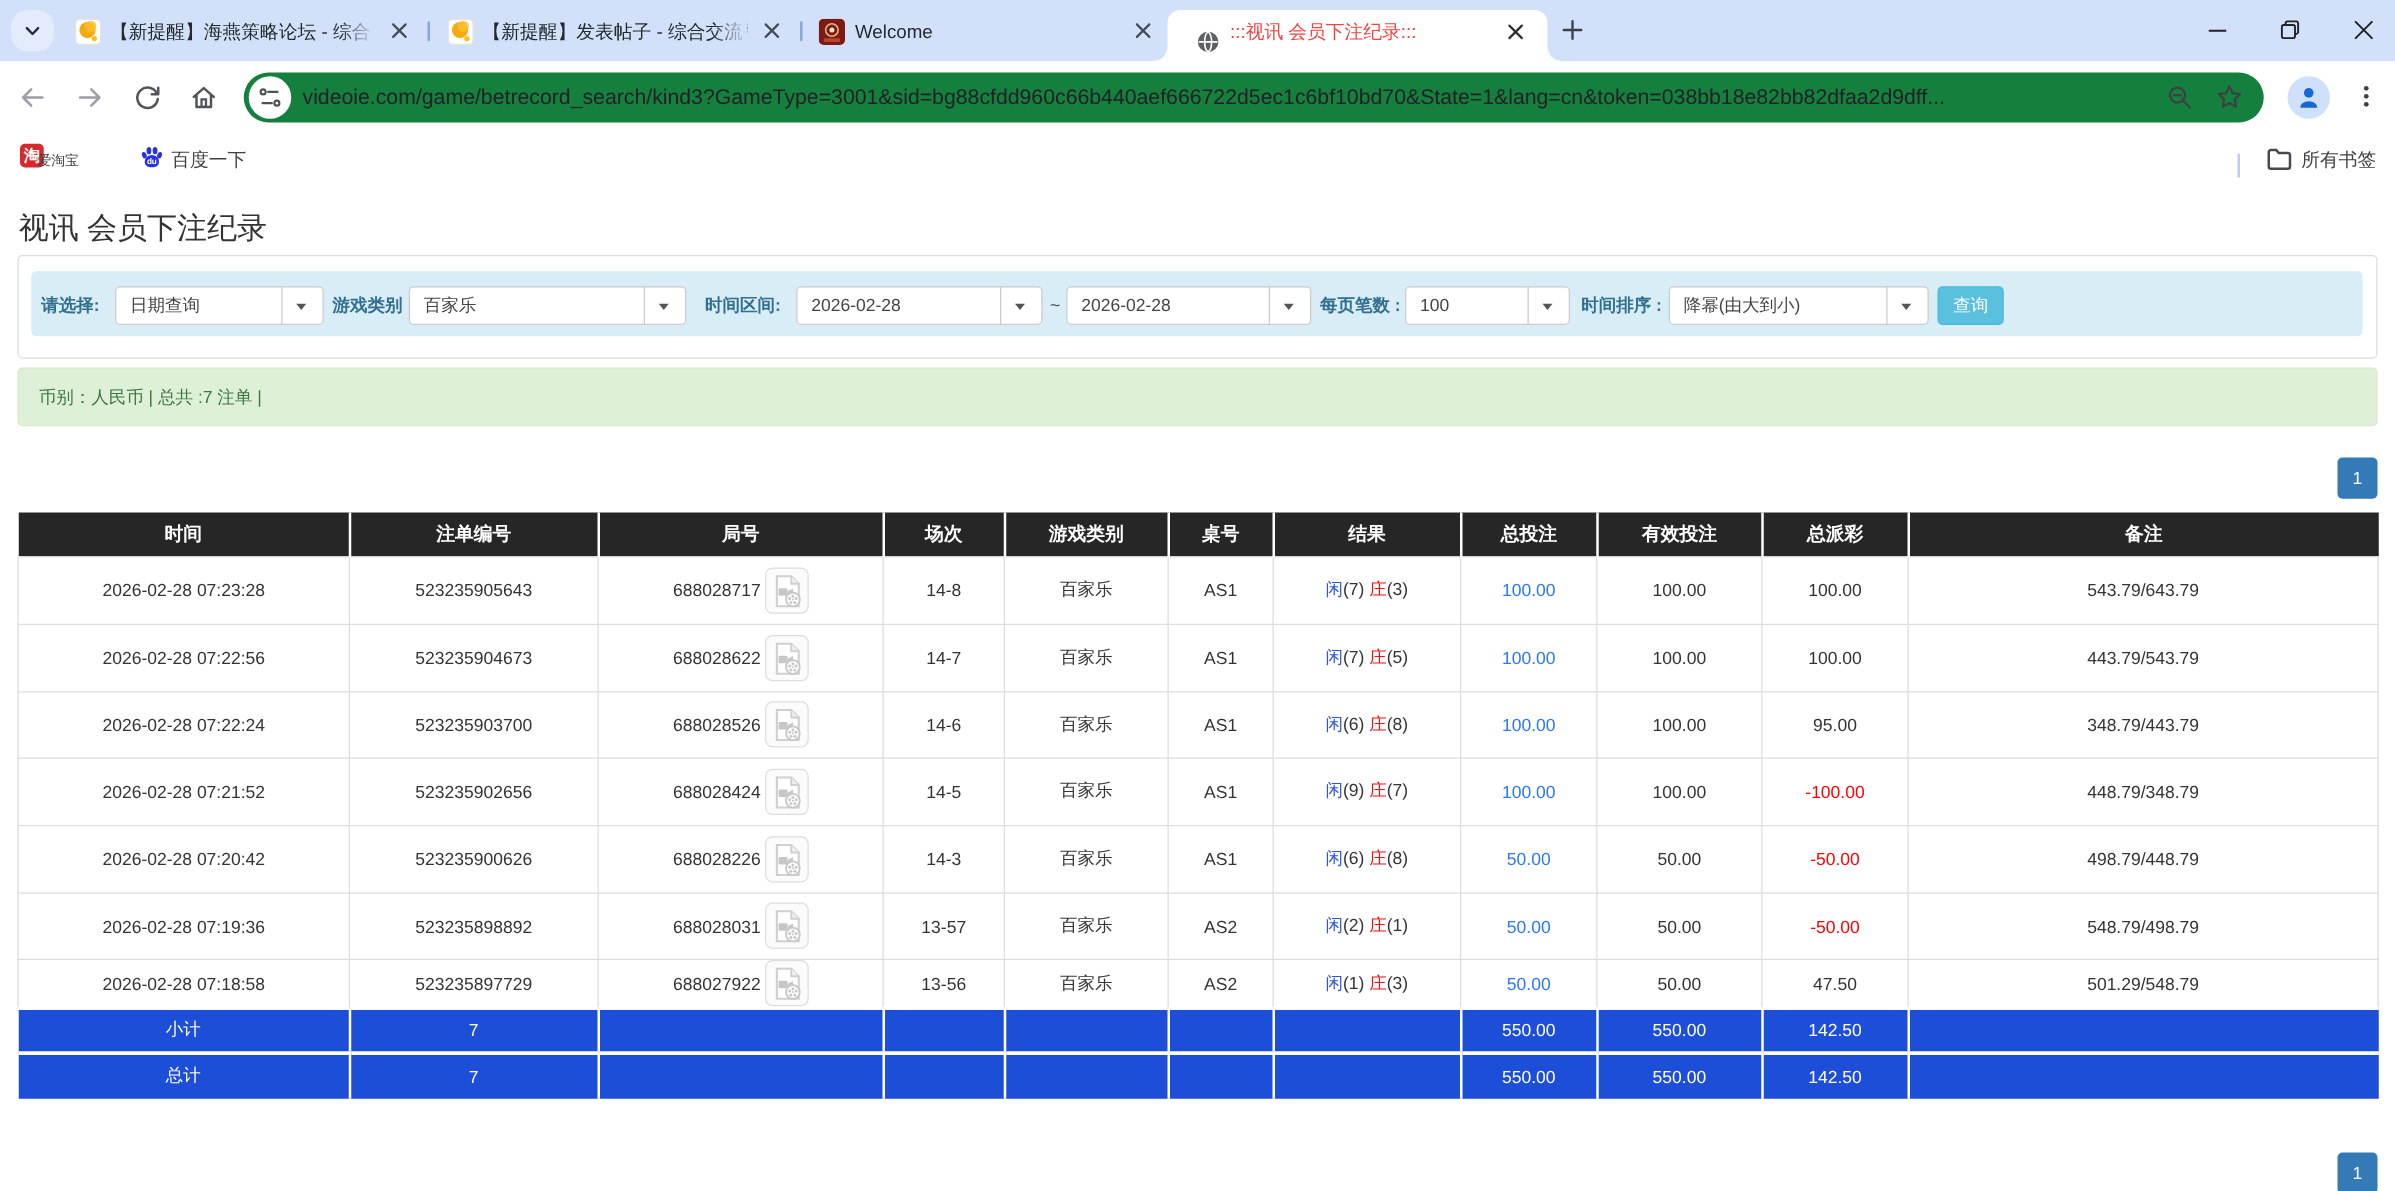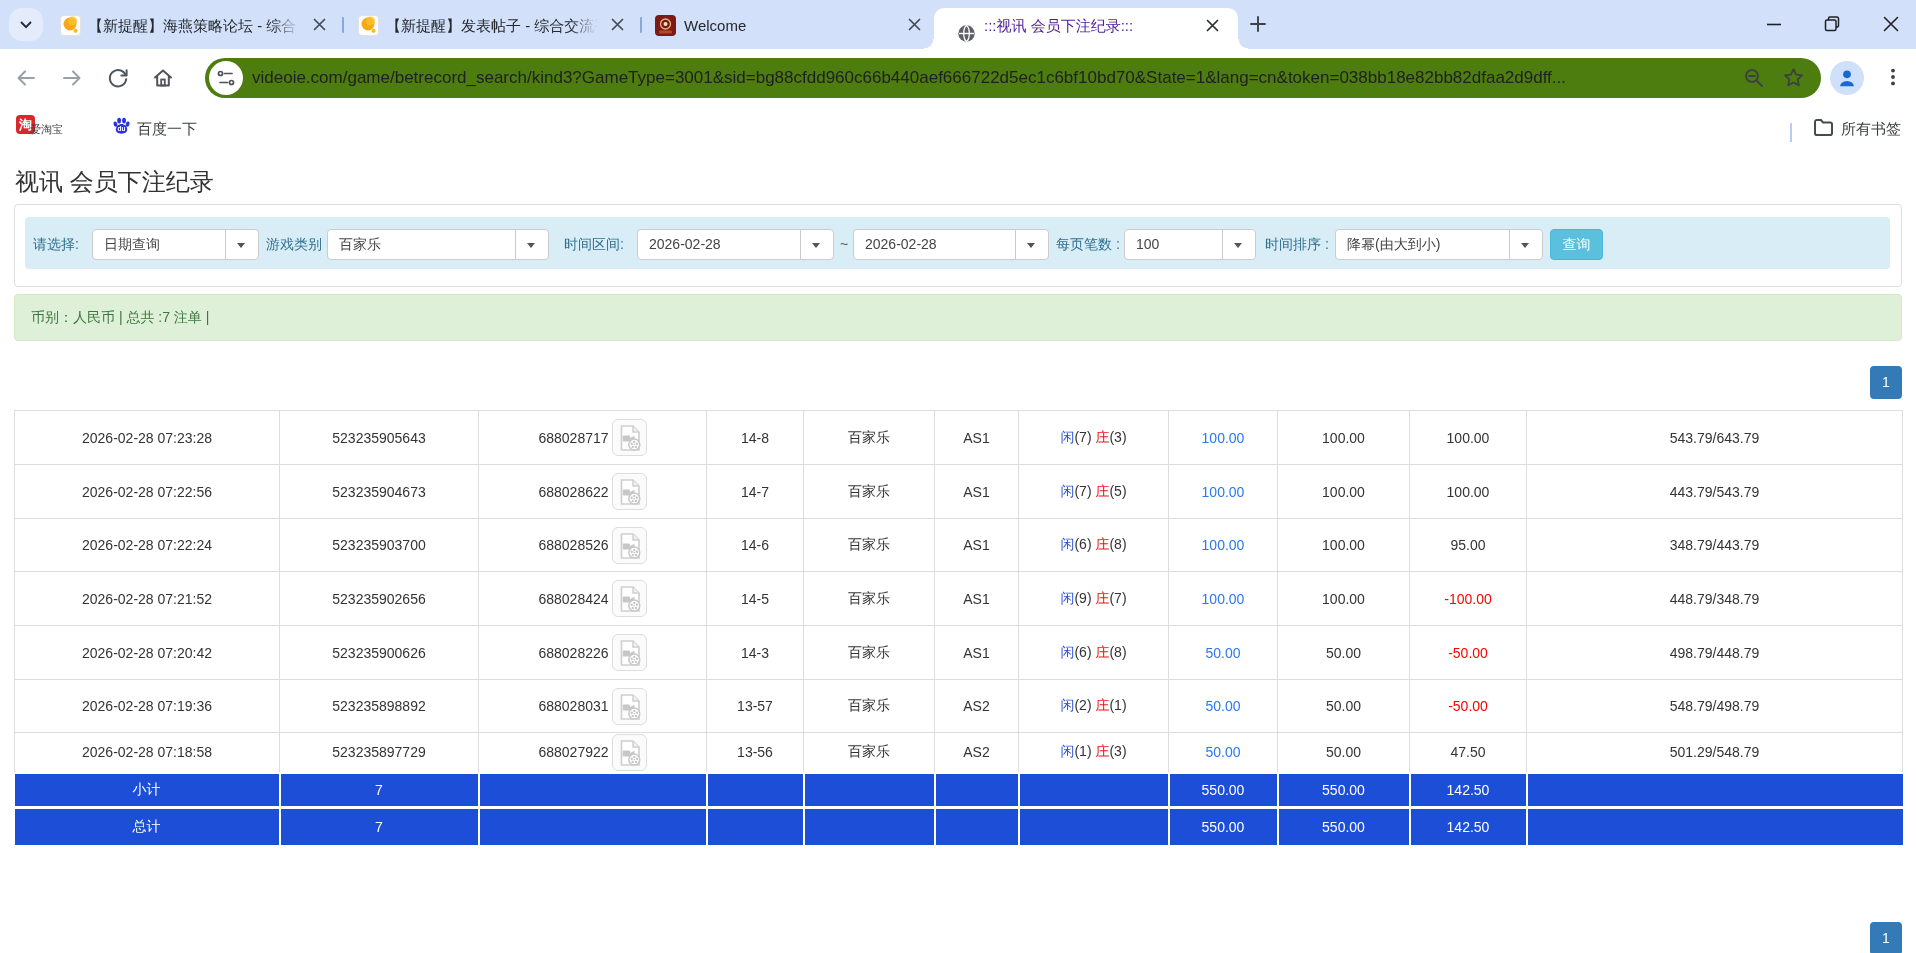--- a/index.html
+++ b/index.html
@@ -13,34 +13,34 @@
 .tabtxt{position:absolute;top:5px;height:41px;line-height:41px;font-size:15px;color:#24292e;white-space:nowrap;overflow:hidden}
 .fade:after{content:'';position:absolute;right:0;top:0;bottom:0;width:28px;
   background:linear-gradient(90deg,rgba(210,224,250,0),#d2e0fa)}
 .tabsep{position:absolute;top:17px;width:2px;height:16px;background:#88a8dc;border-radius:1px}
 #activetab{position:absolute;left:934px;top:8px;width:304px;height:41px;background:#fff;border-radius:10px 10px 0 0}
 .flare{position:absolute;bottom:0;width:10px;height:10px}
 .flare.l{left:-10px;background:radial-gradient(circle 10px at 0 0,rgba(0,0,0,0) 9px,#fff 9.6px)}
 .flare.r{right:-10px;background:radial-gradient(circle 10px at 10px 0,rgba(0,0,0,0) 9px,#fff 9.6px)}
 
 #toolbar{position:absolute;left:0;top:49px;width:1916px;height:58px;background:#fff}
-#pill{position:absolute;left:205px;top:9px;width:1616px;height:40px;border-radius:20px;background:#4d7c0f}
+#pill{position:absolute;left:195px;top:9px;width:1616px;height:40px;border-radius:20px;background:#15803d}
 #sitecirc{position:absolute;left:4px;top:3px;width:34px;height:34px;border-radius:50%;background:#fff}
 #url{position:absolute;left:47px;top:0;width:1490px;height:40px;line-height:40px;font-size:17px;color:#202124;
   white-space:nowrap;overflow:hidden}
 
 #bookmarks{position:absolute;left:0;top:107px;width:1916px;height:43px;background:#fff}
 .bktxt{position:absolute;top:12px;height:20px;line-height:20px;font-size:14px;color:#3c4043;white-space:nowrap}
 #tbico{position:absolute;left:16px;top:8px;width:19px;height:19px;border-radius:4px;background:#d7282d;
   color:#fff;font-size:13px;font-weight:bold;text-align:center;line-height:19px}
 
 #pgtitle{position:absolute;left:15px;top:166px;font-size:24px;color:#333;white-space:nowrap}
 #fpanel{position:absolute;left:14px;top:204px;width:1888px;height:83px;background:#fff;border:1px solid #ddd;border-radius:4px}
 #fbar{position:absolute;left:25px;top:217px;width:1865px;height:52px;background:#d9edf7;border-radius:4px}
-.flab{position:absolute;top:229px;height:31px;line-height:31px;font-weight:normal;font-size:14px;color:#31708f;white-space:nowrap}
+.flab{position:absolute;top:229px;height:31px;line-height:31px;font-weight:bold;font-size:14px;color:#31708f;white-space:nowrap}
 .sel{position:absolute;top:229px;height:31px;background:#fff;border:1px solid #ccc;border-radius:4px;
   font-size:14px;color:#444;line-height:29px;padding-left:11px;white-space:nowrap}
 .sel .car{position:absolute;right:0;top:-1px;bottom:-1px;width:33px;border-left:1px solid #ccc}
 .sel .car:after{content:'';position:absolute;left:50%;top:50%;margin:-2px 0 0 -5px;
   border:4.5px solid transparent;border-top:5.5px solid #555}
 #qbtn{position:absolute;left:1550px;top:229px;width:53px;height:31px;background:#5bc0de;border:1px solid #46b8da;
   border-radius:4px;color:#fff;font-size:14px;text-align:center;line-height:29px}
 #greenbar{position:absolute;left:14px;top:294px;width:1888px;height:47px;background:#dff0d8;
   border:1px solid #d6e9c6;border-radius:4px;font-size:14px;color:#3c763d;line-height:45px}
 #greenbar .lft{position:absolute;left:16px}
@@ -103,21 +103,21 @@
         <path d="M3.5 3.5 L13.5 13.5 M13.5 3.5 L3.5 13.5" stroke="#424b57" stroke-width="1.7" stroke-linecap="round"></path>
       </svg>
     <div id="activetab">
       <span class="flare l"></span>
         <span class="flare r"></span>
       <svg class="abs" style="left:24px;top:17px" width="17" height="17" viewBox="0 0 17 17">
           <circle cx="8.5" cy="8.5" r="8.2" fill="#5d6166"></circle>
           <path d="M1 8.5 H16" stroke="#fff" stroke-width="1.4" fill="none"></path>
           <path d="M8.5 0.5 C4.8 3 4.8 14 8.5 16.5 C12.2 14 12.2 3 8.5 0.5 Z" fill="none" stroke="#fff" stroke-width="1.3"></path>
         </svg>
-      <div class="tabtxt" style="left:50px;width:210px;color:#4c1d95;top:-3px">:::视讯 会员下注纪录:::</div>
+      <div class="tabtxt" style="left:50px;width:210px;color:#ef4444;top:-3px">:::视讯 会员下注纪录:::</div>
       <svg class="abs" style="left:270px;top:9px" width="17" height="17" viewBox="0 0 17 17">
           <path d="M3.5 3.5 L13.5 13.5 M13.5 3.5 L3.5 13.5" stroke="#2a2e33" stroke-width="1.7" stroke-linecap="round"></path>
         </svg>
     </div>
     <svg class="abs" style="left:1248px;top:14px" width="20" height="20" viewBox="0 0 20 20">
         <path d="M10 3 V17 M3 10 H17" stroke="#3a4149" stroke-width="1.9" stroke-linecap="round"></path>
       </svg>
     <svg class="abs" style="left:1765px;top:15px" width="18" height="18" viewBox="0 0 18 18">
         <path d="M2 9.5 H16" stroke="#202124" stroke-width="1.6"></path>
       </svg>
@@ -219,20 +219,33 @@
         <col style="width:97px">
         <col style="width:131px">
         <col style="width:84px">
         <col style="width:150px">
         <col style="width:109px">
         <col style="width:132px">
         <col style="width:117px">
         <col style="width:376px">
       </colgroup>
 <tbody>
+        <tr style="height:35px">
+          <th>时间</th>
+          <th>注单编号</th>
+          <th>局号</th>
+          <th>场次</th>
+          <th>游戏类别</th>
+          <th>桌号</th>
+          <th>结果</th>
+          <th>总投注</th>
+          <th>有效投注</th>
+          <th>总派彩</th>
+          <th>备注</th>
+        </tr>
 <tr style="height:54px">
           <td>2026-02-28 07:23:28</td>
           <td>523235905643</td>
           <td><span class="jh">688028717<span class="film">
                 <svg width="26" height="28" viewBox="0 0 26 28">
                   <path d="M4.5 2 h11.5 l6 6 v18 h-17.5 z" fill="#fff" stroke="#d0d0d0" stroke-width="1.7"></path>
                   <path d="M16 2 v6 h6" fill="#f0f0f0" stroke="#d0d0d0" stroke-width="1.5"></path>
                   <rect x="5.8" y="11.5" width="7.2" height="6" rx="1" fill="#c7c7c7"></rect>
                   <path d="M13 14 L17.5 11.7 v6.6 L13 16.2 z" fill="#c7c7c7"></path>
                   <circle cx="17.3" cy="20.6" r="5.5" fill="#fff" stroke="#c7c7c7" stroke-width="1.5"></circle>

